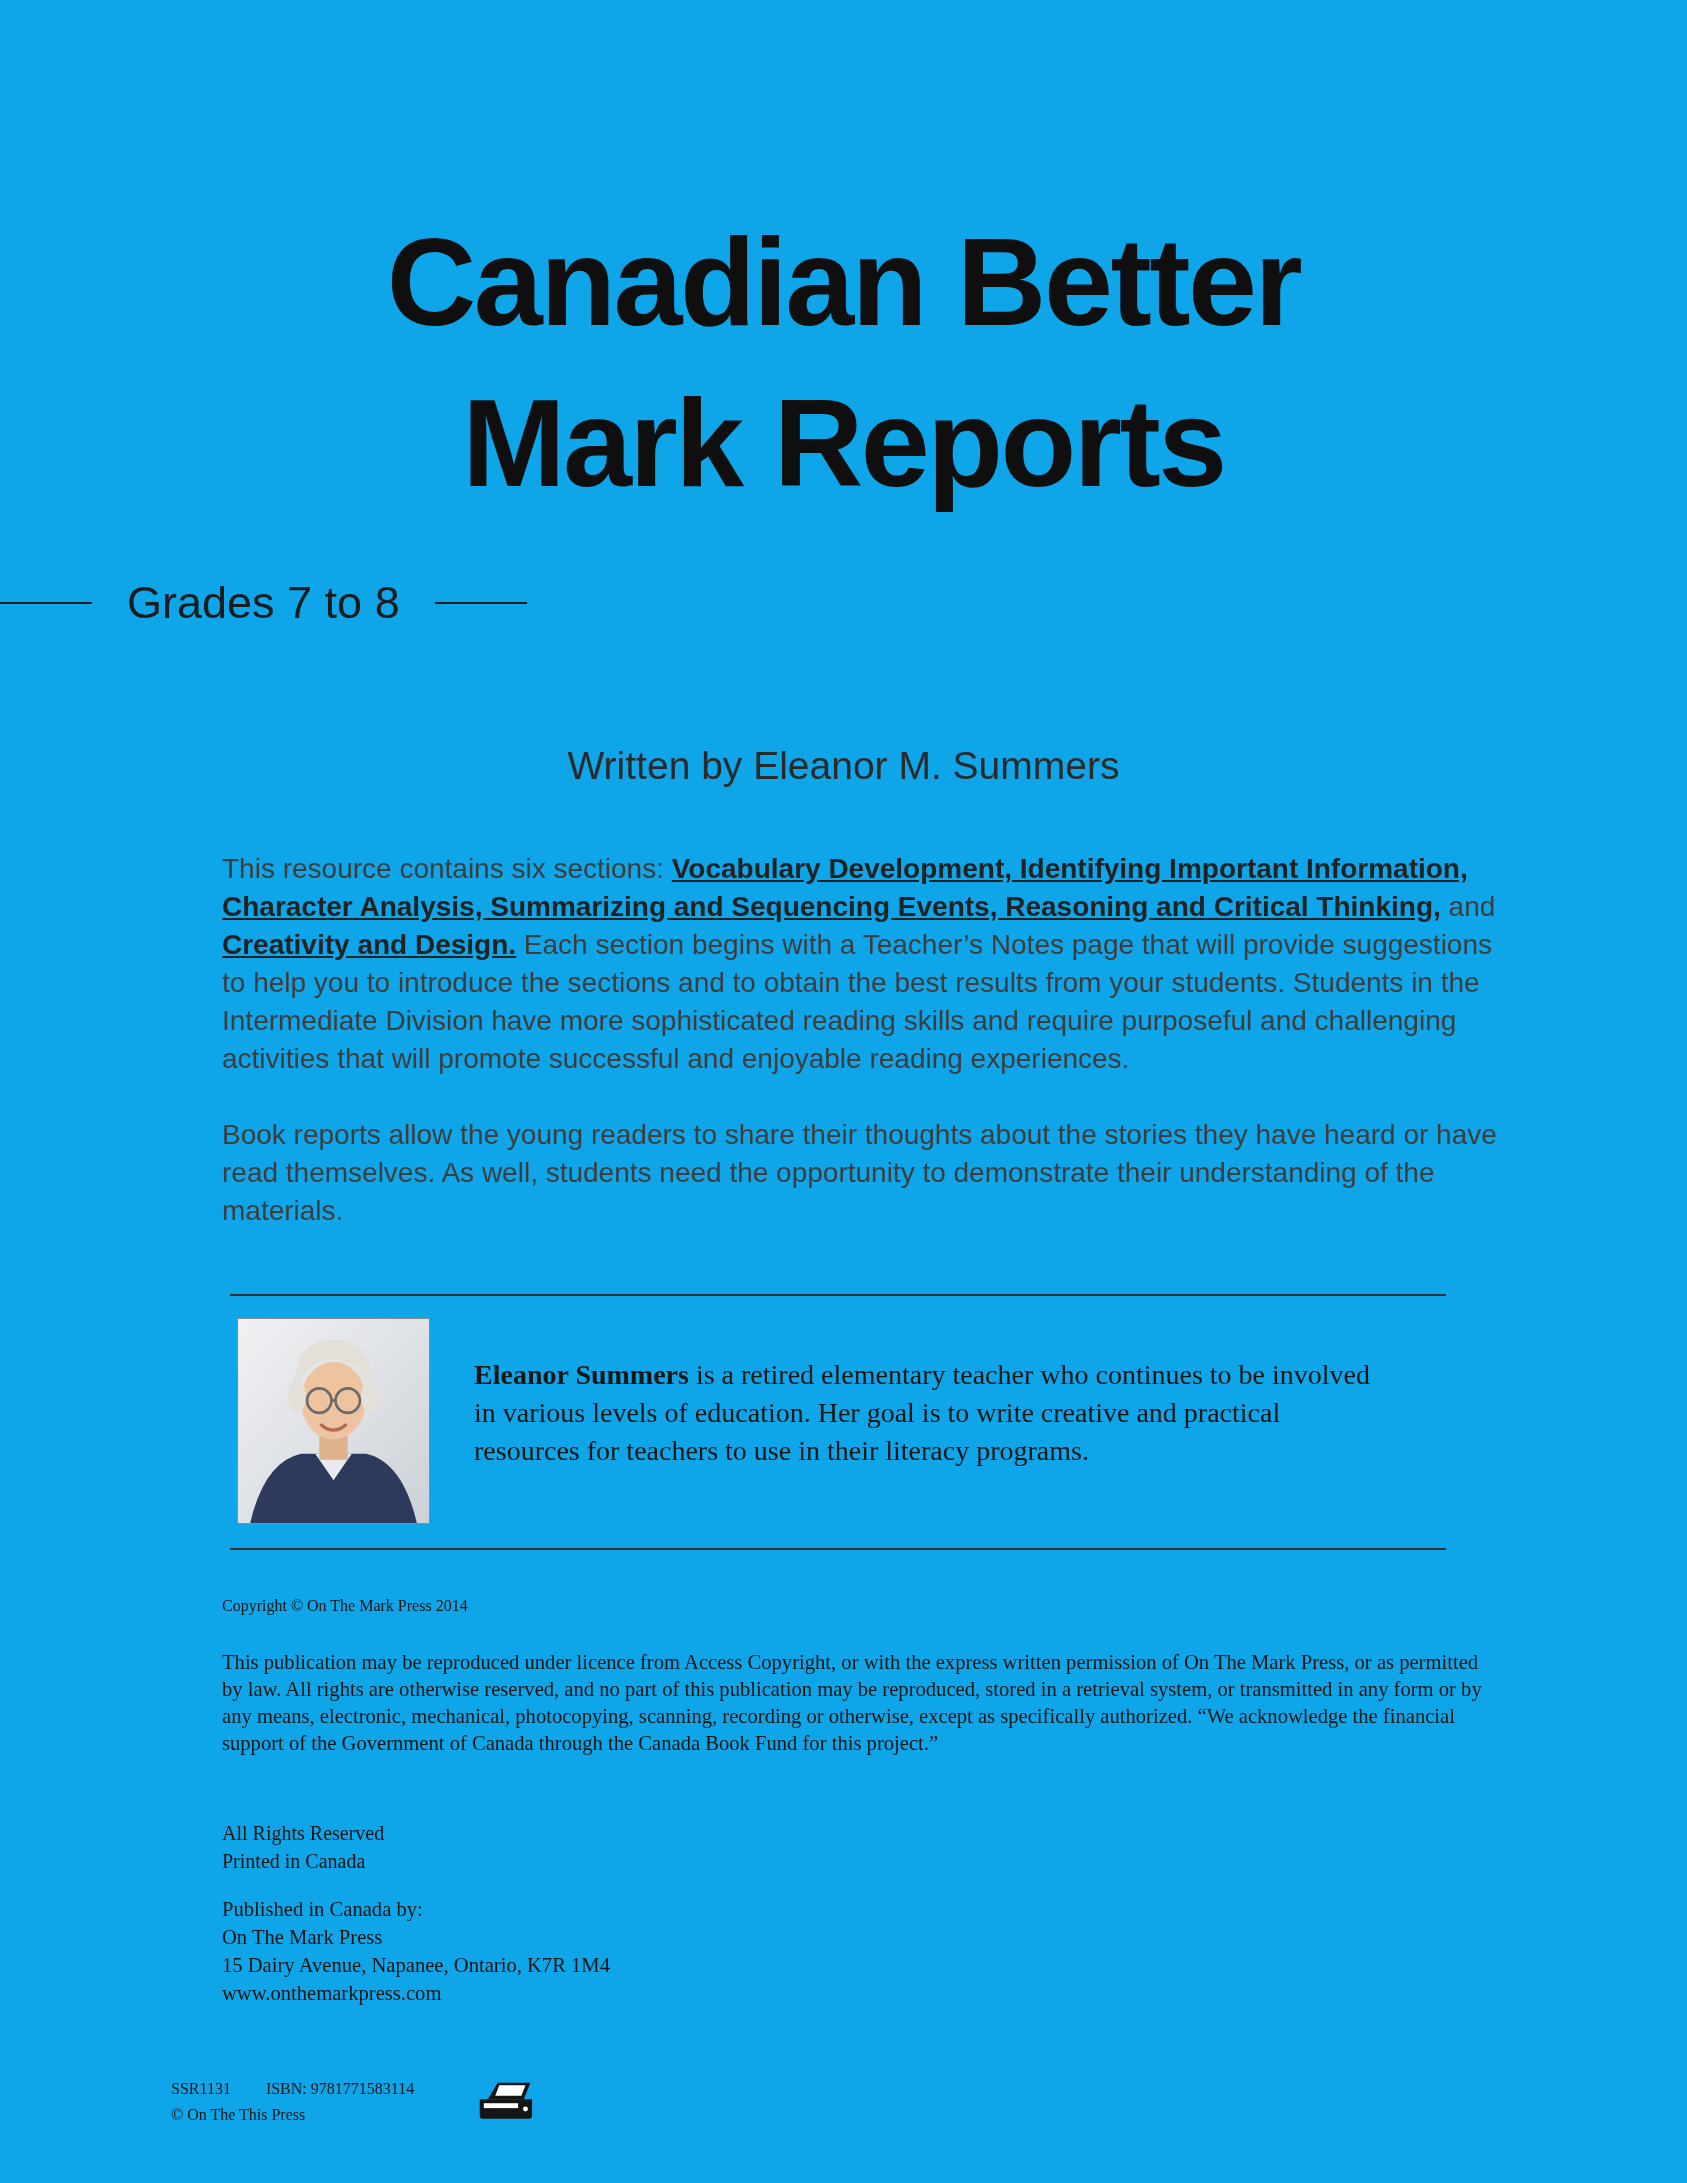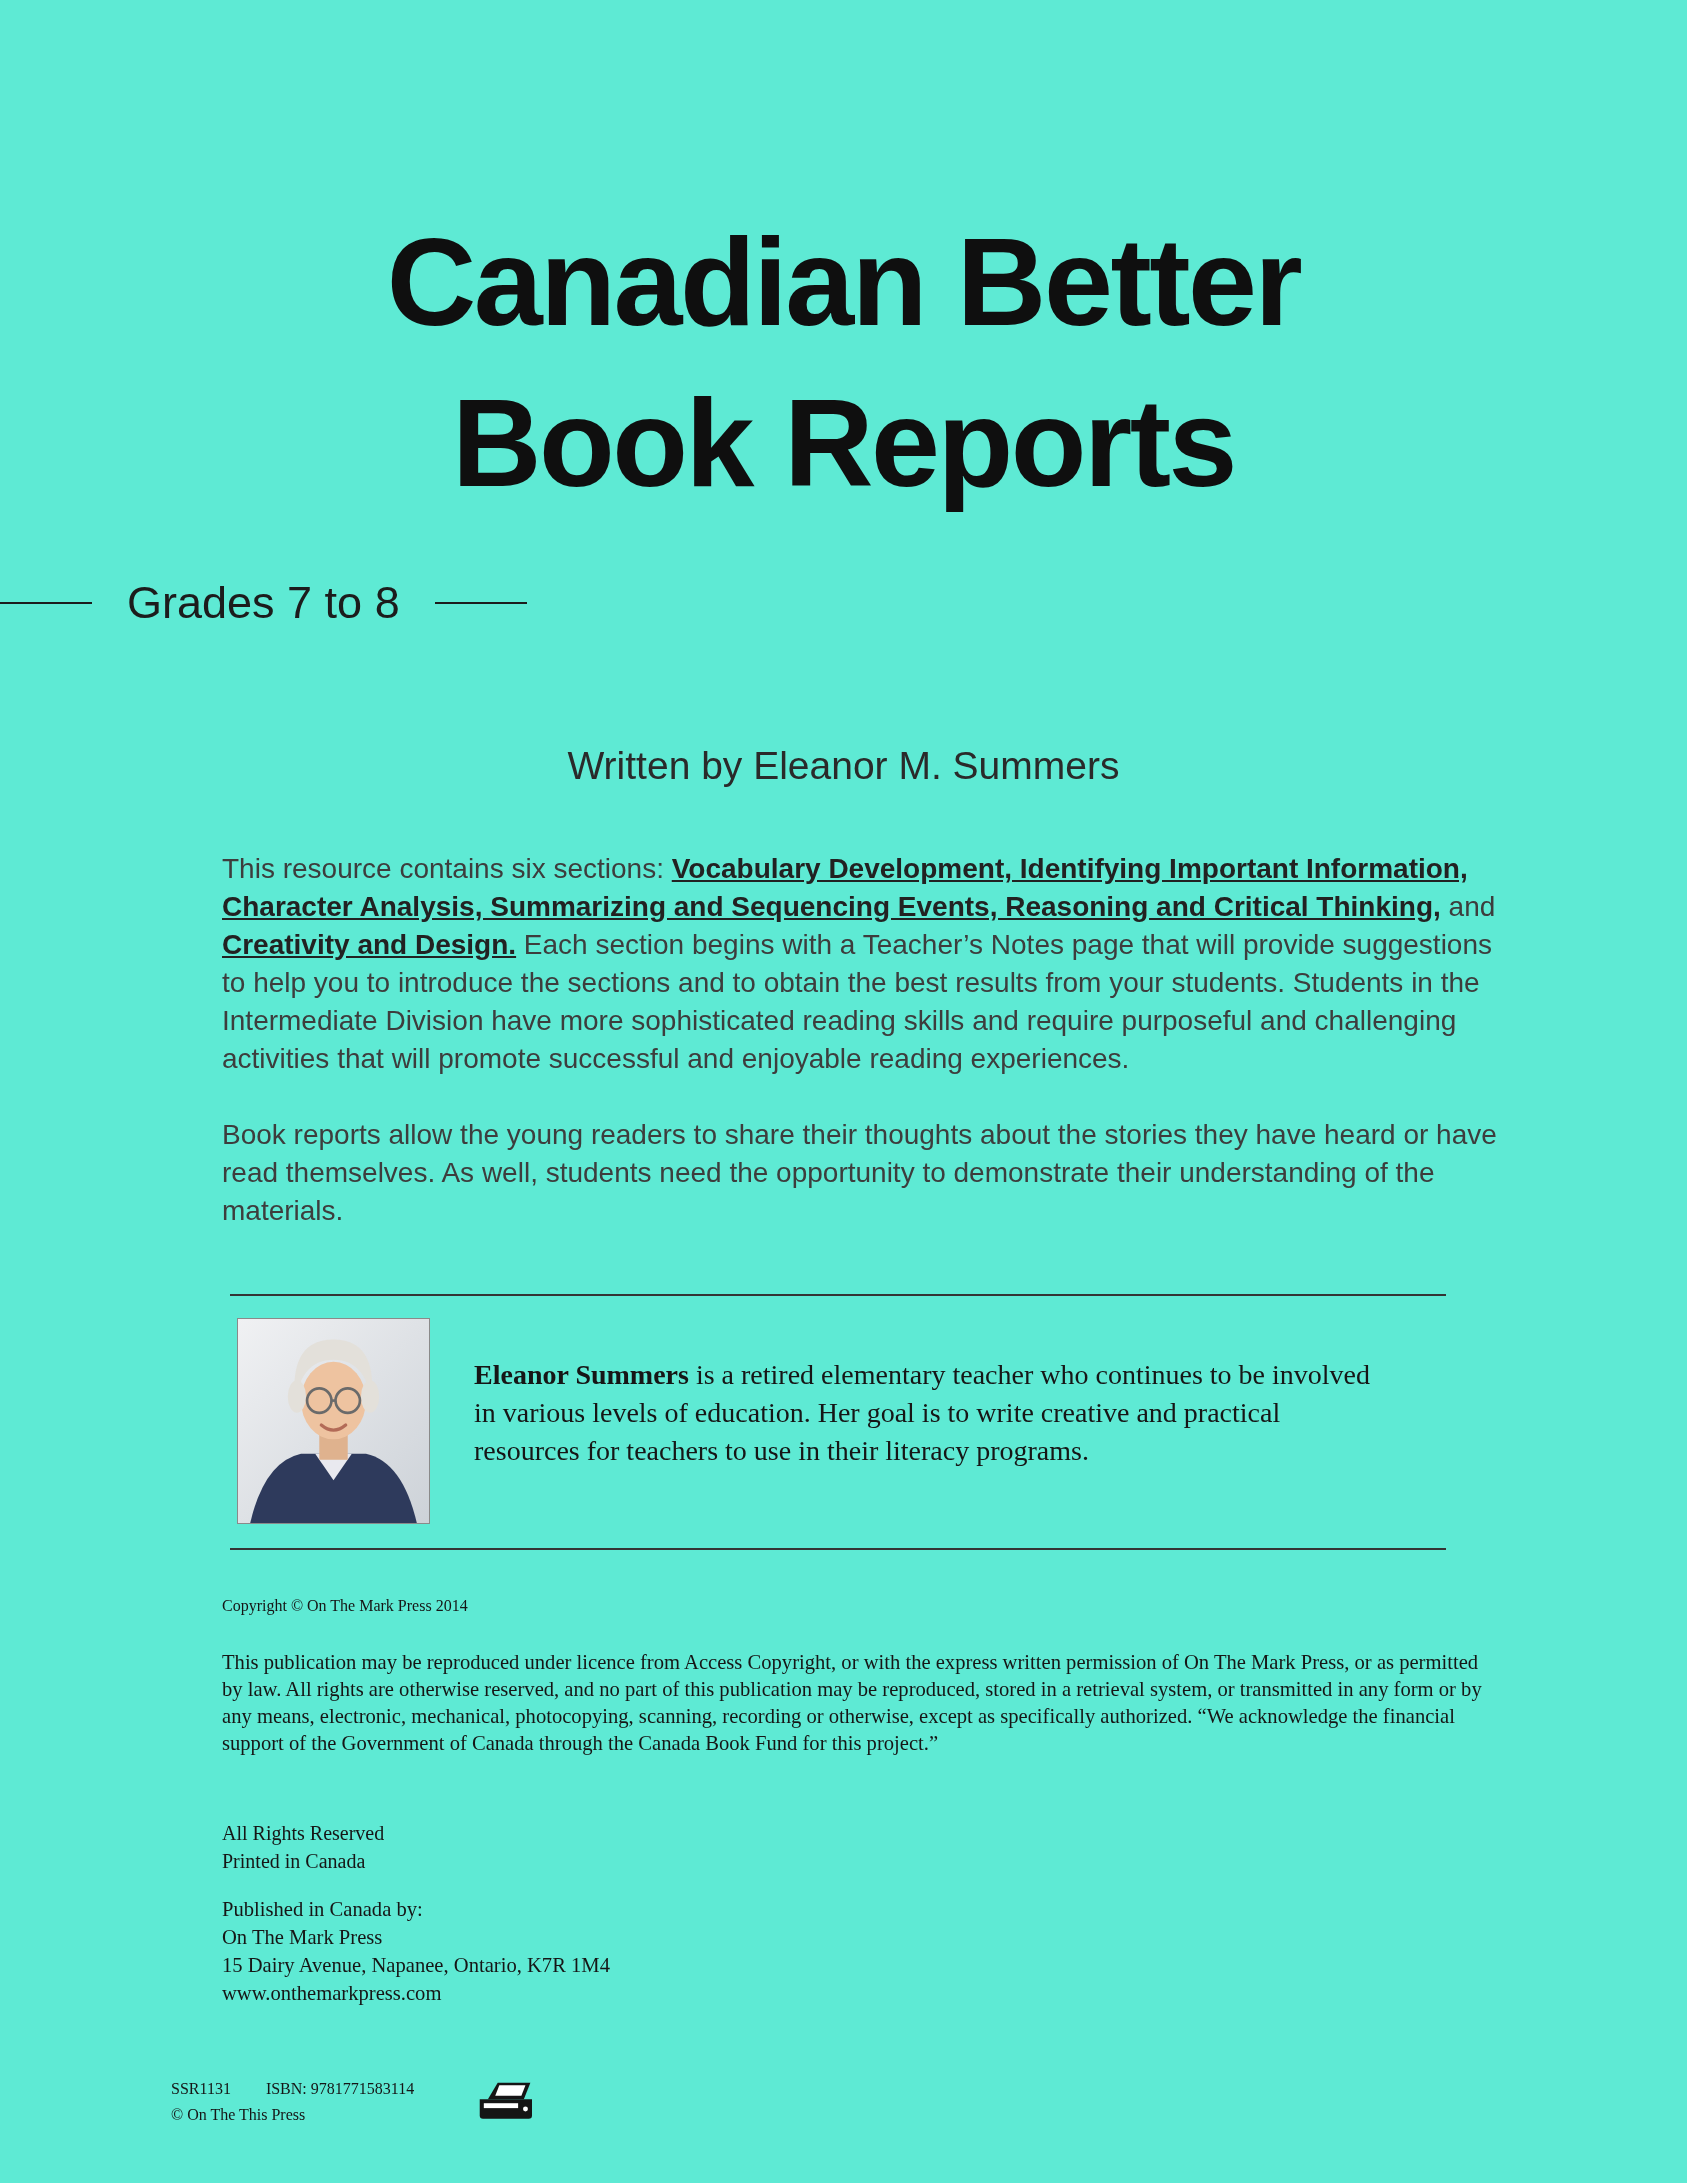--- a/index.html
+++ b/index.html
@@ -1,21 +1,21 @@
 <!DOCTYPE html>
 <html style="font-size:13px"><head>
 <meta charset="utf-8">
 <style>
   html, body { margin: 0; padding: 0; background: #ffffff; }
   .page {
     position: relative;
     width: 1687px;
     height: 2183px;
     margin: 0 auto;
-    background: #5eead4;
+    background: #0ea5e9;
     font-family: "Liberation Sans", sans-serif;
     color: #1a1a1a;
     overflow: hidden;
   }
 
   .title {
     position: absolute;
     top: 202px;
     left: 0;
     width: 100%;
@@ -156,21 +156,21 @@
   }
   .copier-icon svg { display: block; width: 100%; height: 100%; }
 </style>
 </head>
 <body>
 
 <div class="page">
 
   <div class="title">
     <div>Canadian Better</div>
-    <div>Book Reports</div>
+    <div>Mark Reports</div>
   </div>
 
   <div class="grades-row">
     <span class="rule"></span>
     <span class="grades-text">Grades 7 to 8</span>
     <span class="rule"></span>
   </div>
 
   <div class="byline">Written by Eleanor M. Summers</div>
 

